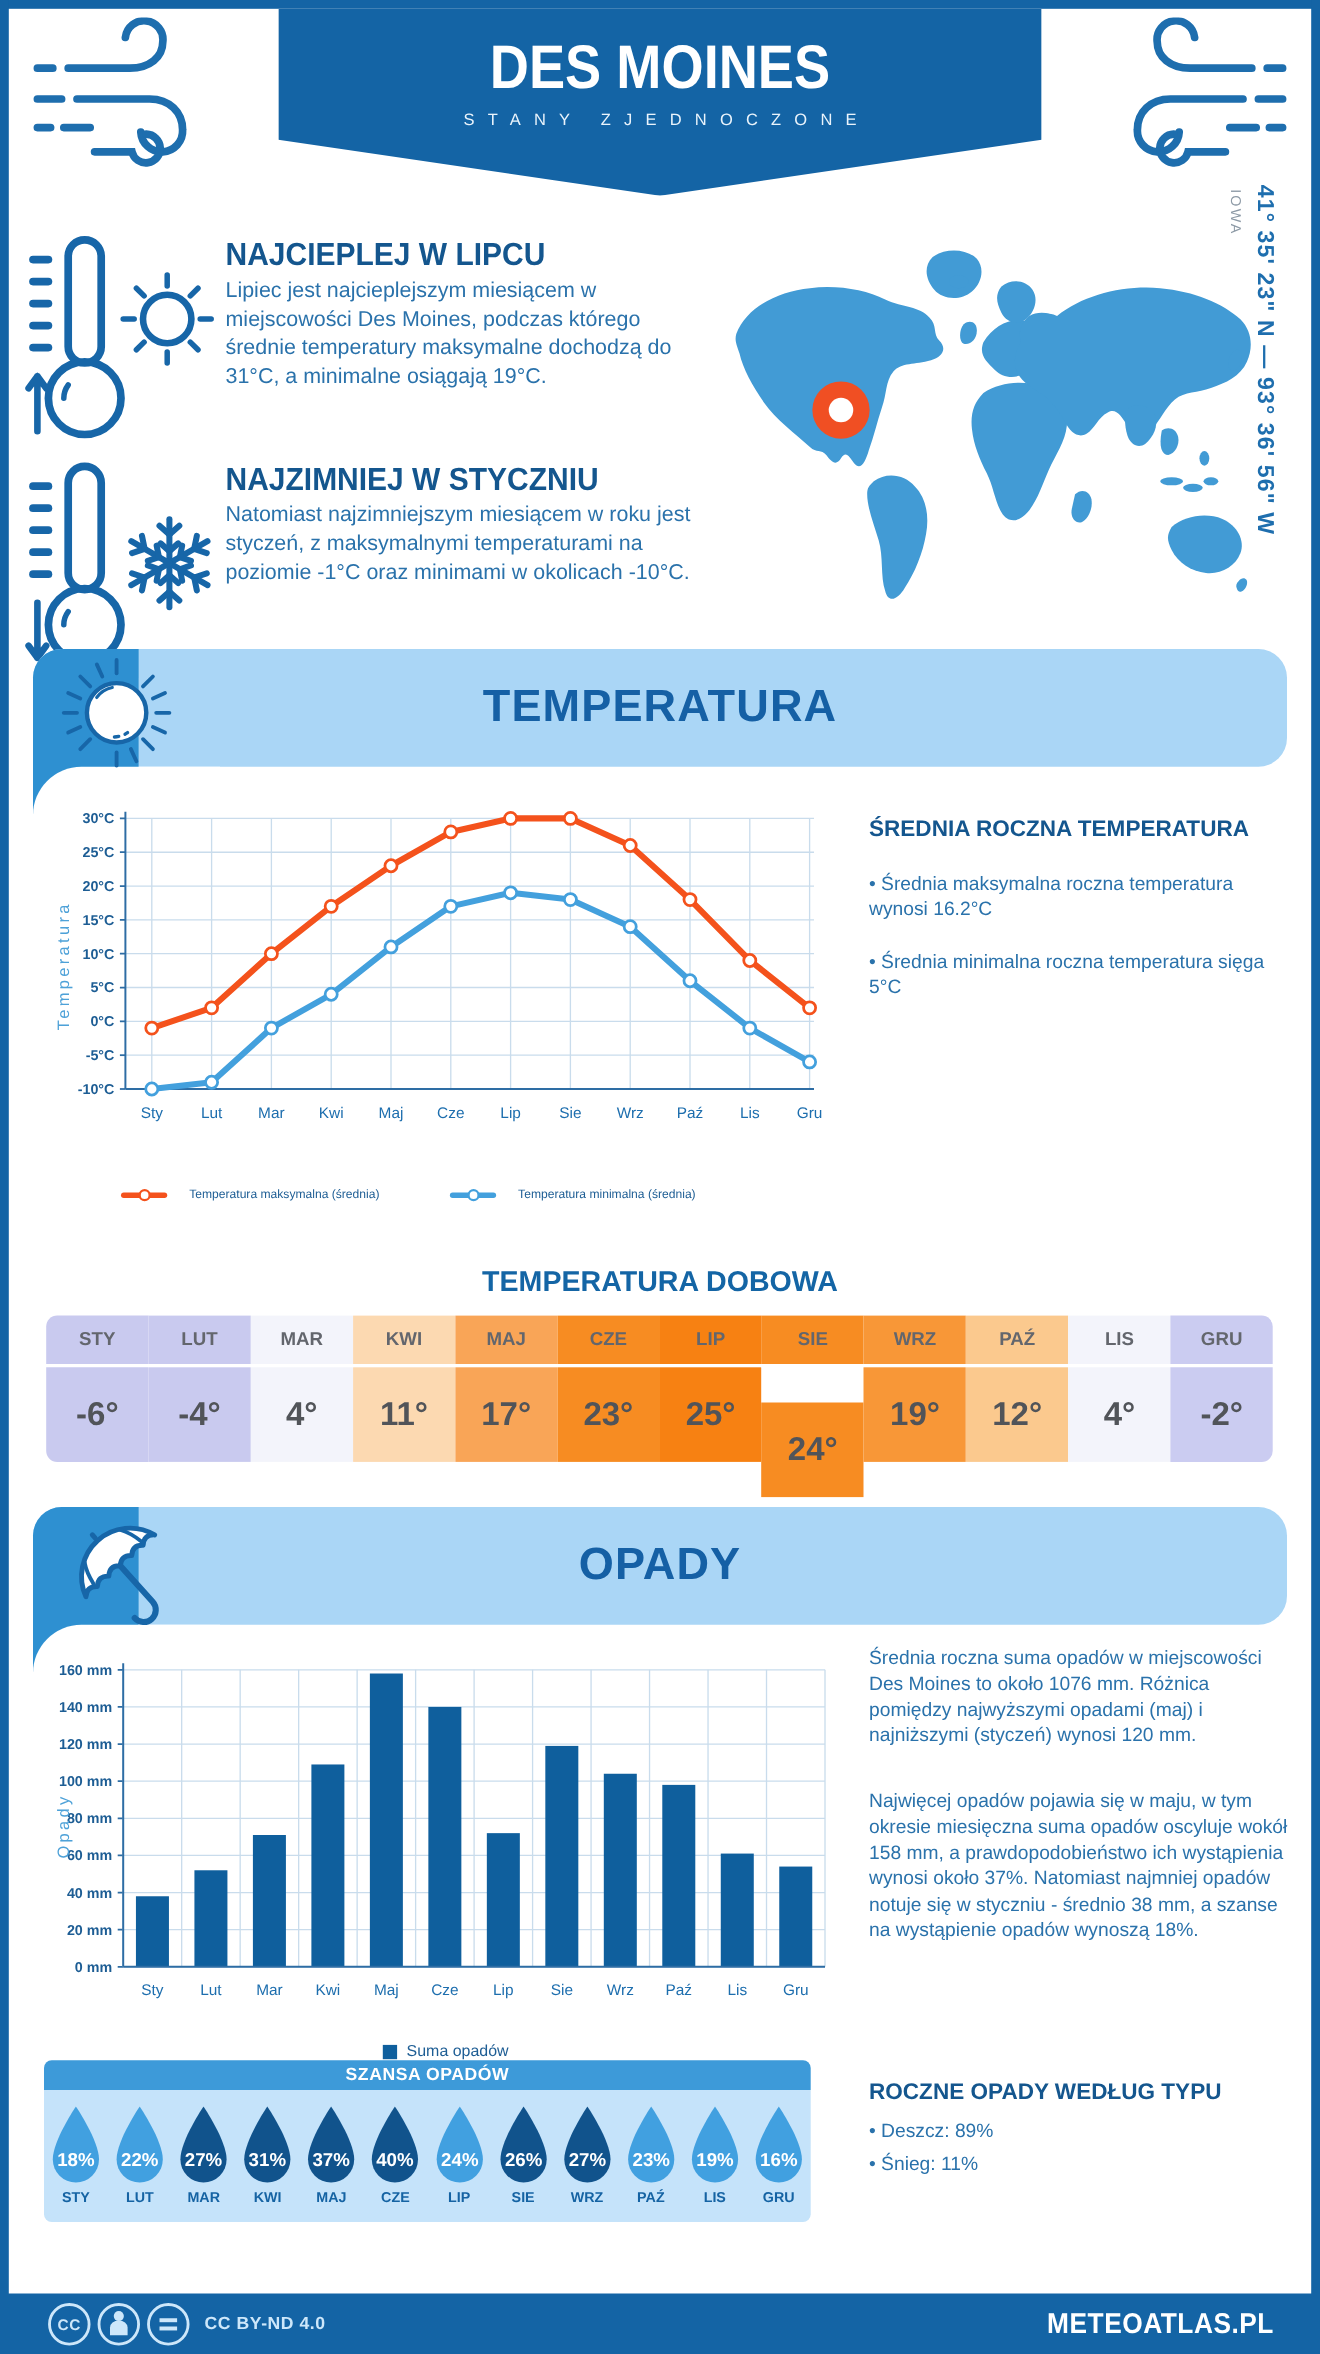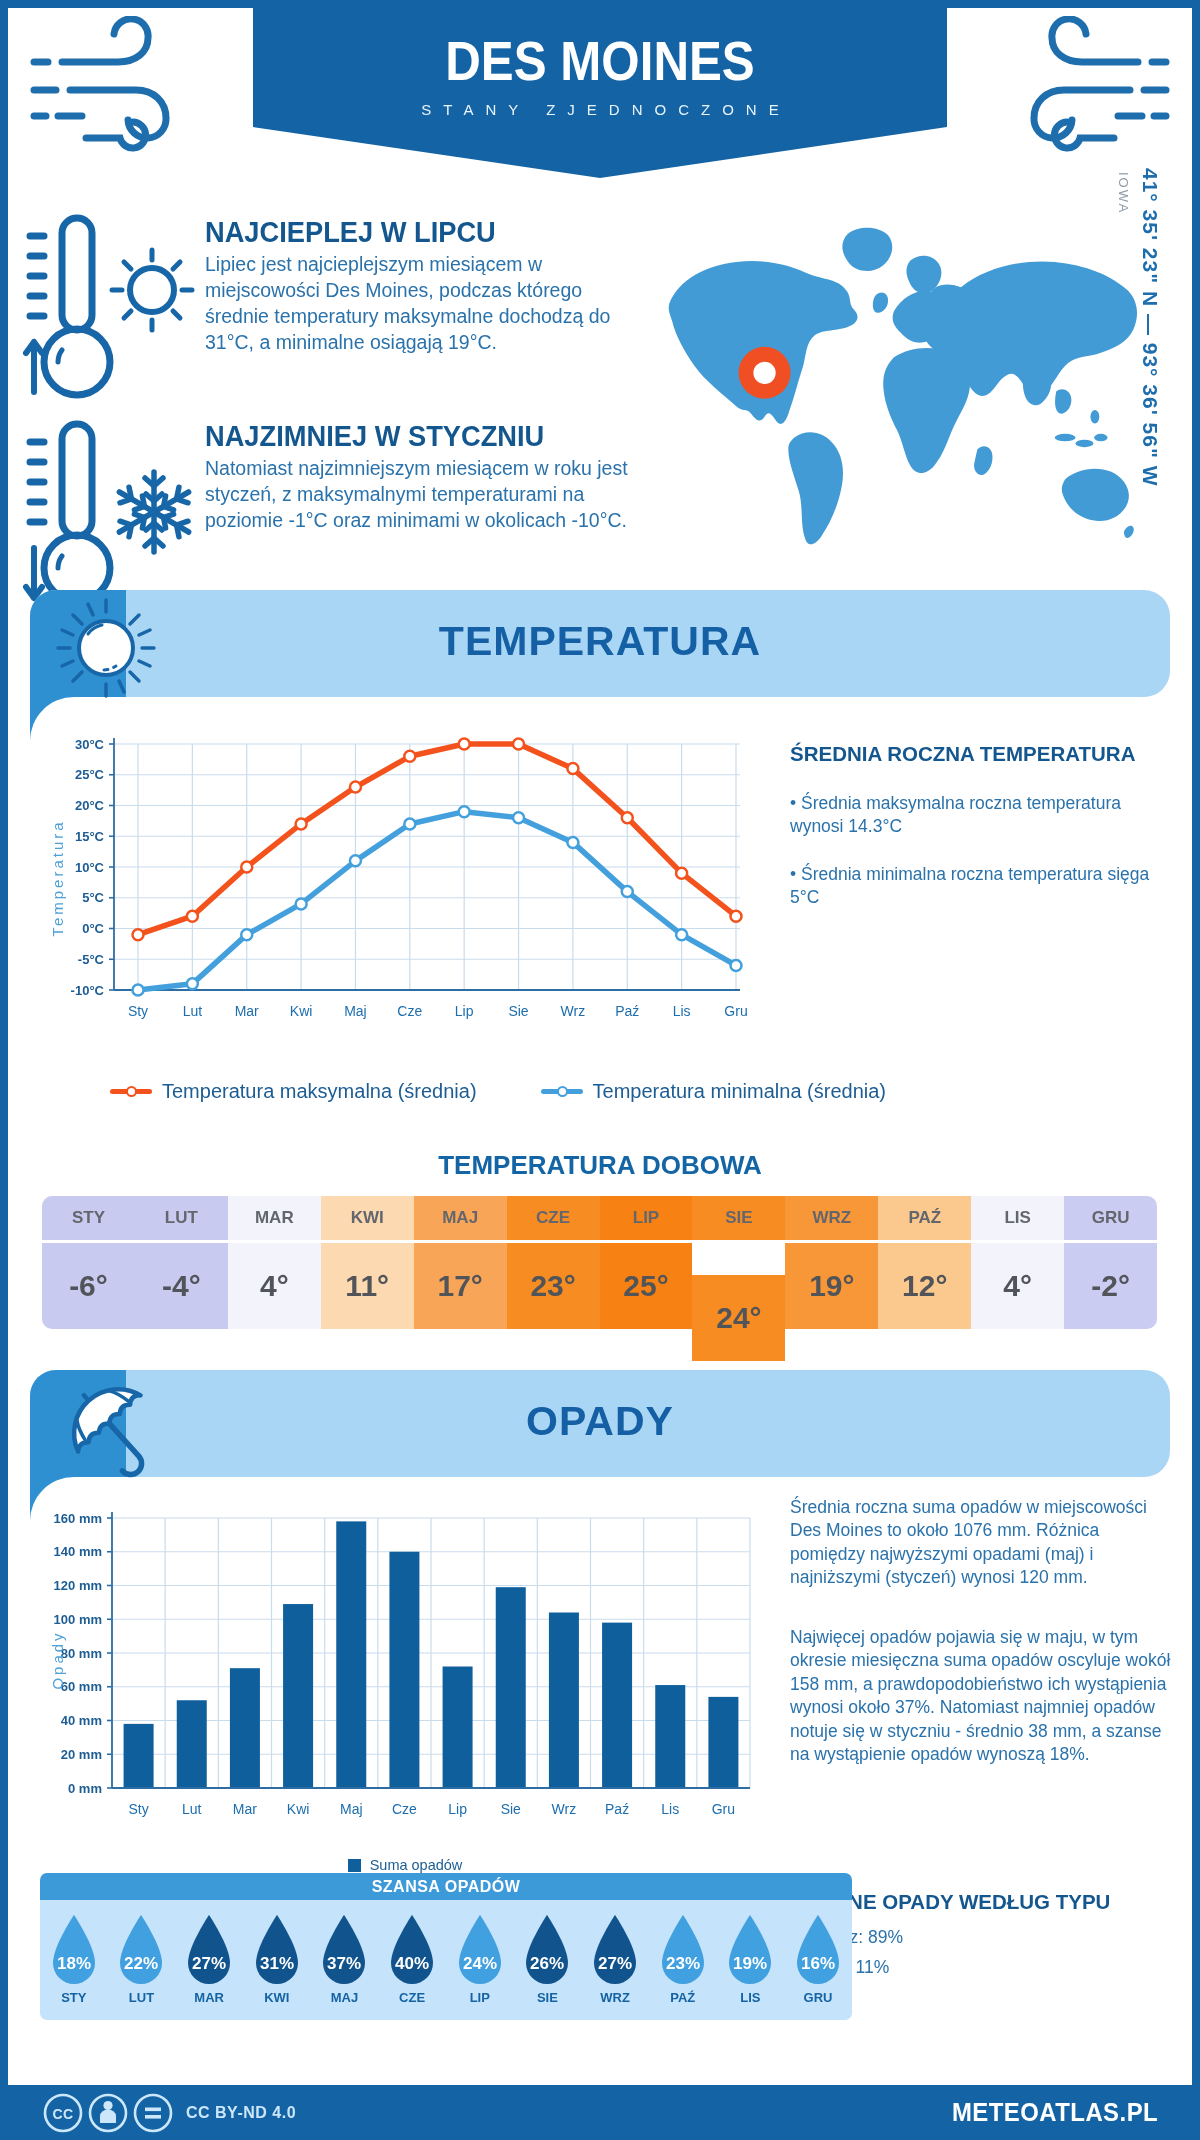--- a/index.html
+++ b/index.html
@@ -24,41 +24,41 @@
   
   .banner-light{background:#aad6f6;border-radius:26px;}
   .banner-dark{background:#2e90d1;border-radius:26px 0 0 0;}
   .banner-curl{background:#ffffff;border-radius:44px 0 0 0;}
   .banner-title{width:1140px;text-align:center;font-size:41px;font-weight:bold;color:#1560a5;letter-spacing:1px;}
   
   .block-head{font-size:20.5px;font-weight:bold;color:#14568e;}
   .block-text{font-size:17.5px;line-height:1.34;color:#2a72ab;}
   
   .legend-row{display:flex;gap:64px;align-items:center;}
-  .legend-item{display:flex;align-items:center;gap:10px;font-size:20px;color:#1d5d94;}
+  .legend-item{display:flex;align-items:center;gap:20px;font-size:11px;color:#1d5d94;}
   .lg-swatch{position:relative;width:42px;height:5px;border-radius:3px;}
   .lg-swatch i{position:absolute;left:16px;top:-3px;width:7px;height:7px;border-radius:50%;
                background:#fff;border:2px solid;}
   .bar-legend{display:flex;align-items:center;gap:9px;font-size:14.5px;color:#1d5d94;justify-content:center;}
   .bar-legend i{width:13px;height:13px;background:#0f5f9d;display:inline-block;}
   
   .mtable{display:flex;width:1115px;}
   .mcol{flex:1;display:flex;flex-direction:column;}
   .mhead{height:44px;display:flex;align-items:center;justify-content:center;
          font-size:17px;font-weight:bold;color:#63666d;}
   .mgap{height:3px;background:#ffffff;}
   .mval{height:86px;display:flex;align-items:center;justify-content:center;
         font-size:30px;font-weight:bold;color:#515459;}
   .mcol:first-child .mhead{border-radius:10px 0 0 0;}
   .mcol:first-child .mval{border-radius:0 0 0 10px;}
   .mcol:last-child .mhead{border-radius:0 10px 0 0;}
   .mcol:last-child .mval{border-radius:0 0 10px 0;}
   .tbl-title{width:1200px;text-align:center;font-size:26px;font-weight:bold;color:#1465a5;}
   
-  .chance{left:40px;top:1873px;width:812px;}
+  .chance{left:40px;top:1873px;width:697px;}
   .chance-band{height:27px;background:#3d9ad9;border-radius:7px 7px 0 0;display:flex;
                align-items:center;justify-content:center;color:#fff;font-size:16px;font-weight:bold;letter-spacing:.5px;}
   .chance-body{height:120px;background:#c5e3fa;border-radius:0 0 7px 7px;display:flex;justify-content:space-around;padding-top:13px;box-sizing:border-box;}
   .dropcol{display:flex;flex-direction:column;align-items:center;width:58px;}
   .dropcol .mon{margin-top:1px;font-size:13px;font-weight:bold;color:#1563a3;}
   
   .footer{left:0;top:2085px;width:1200px;height:55px;background:#1464a5;display:flex;
           align-items:center;justify-content:space-between;box-sizing:border-box;padding:0 42px;}
   .lic{display:flex;align-items:center;gap:12px;color:#cde7fa;font-size:16px;font-weight:bold;letter-spacing:.5px;text-align:center;}
   .brand{color:#ffffff;font-size:26px;font-weight:bold;letter-spacing:.5px;transform:scaleX(.92);transform-origin:right;}
@@ -310,21 +310,21 @@
       <div class="legend-item">
         <span class="lg-swatch" style="background: rgb(67, 160, 221);">
           <i style="border-color: rgb(67, 160, 221);"></i>
         </span>
         <span>Temperatura minimalna (średnia)</span>
       </div>
     </div>
 
   <div class="abs" style="left:790px;top:742px;width:382px">
     <div class="block-head">ŚREDNIA ROCZNA TEMPERATURA</div>
-    <div class="block-text" style="margin-top:26px">• Średnia maksymalna roczna temperatura wynosi 14.3°C</div>
+    <div class="block-text" style="margin-top:26px">• Średnia maksymalna roczna temperatura wynosi 16.2°C</div>
     <div class="block-text" style="margin-top:24px">• Średnia minimalna roczna temperatura sięga 5°C</div>
   </div>
 
   <div class="abs tbl-title" style="left:0;top:1150px">TEMPERATURA DOBOWA</div>
   <div class="abs mtable" style="left:42px;top:1196px" id="month-table">
       <div class="mcol">
         <div class="mhead" style="background: rgb(201, 202, 239);">STY</div>
         <div class="mgap"></div>
         <div class="mval" style="background: rgb(201, 202, 239);">-6°</div>
       </div>

